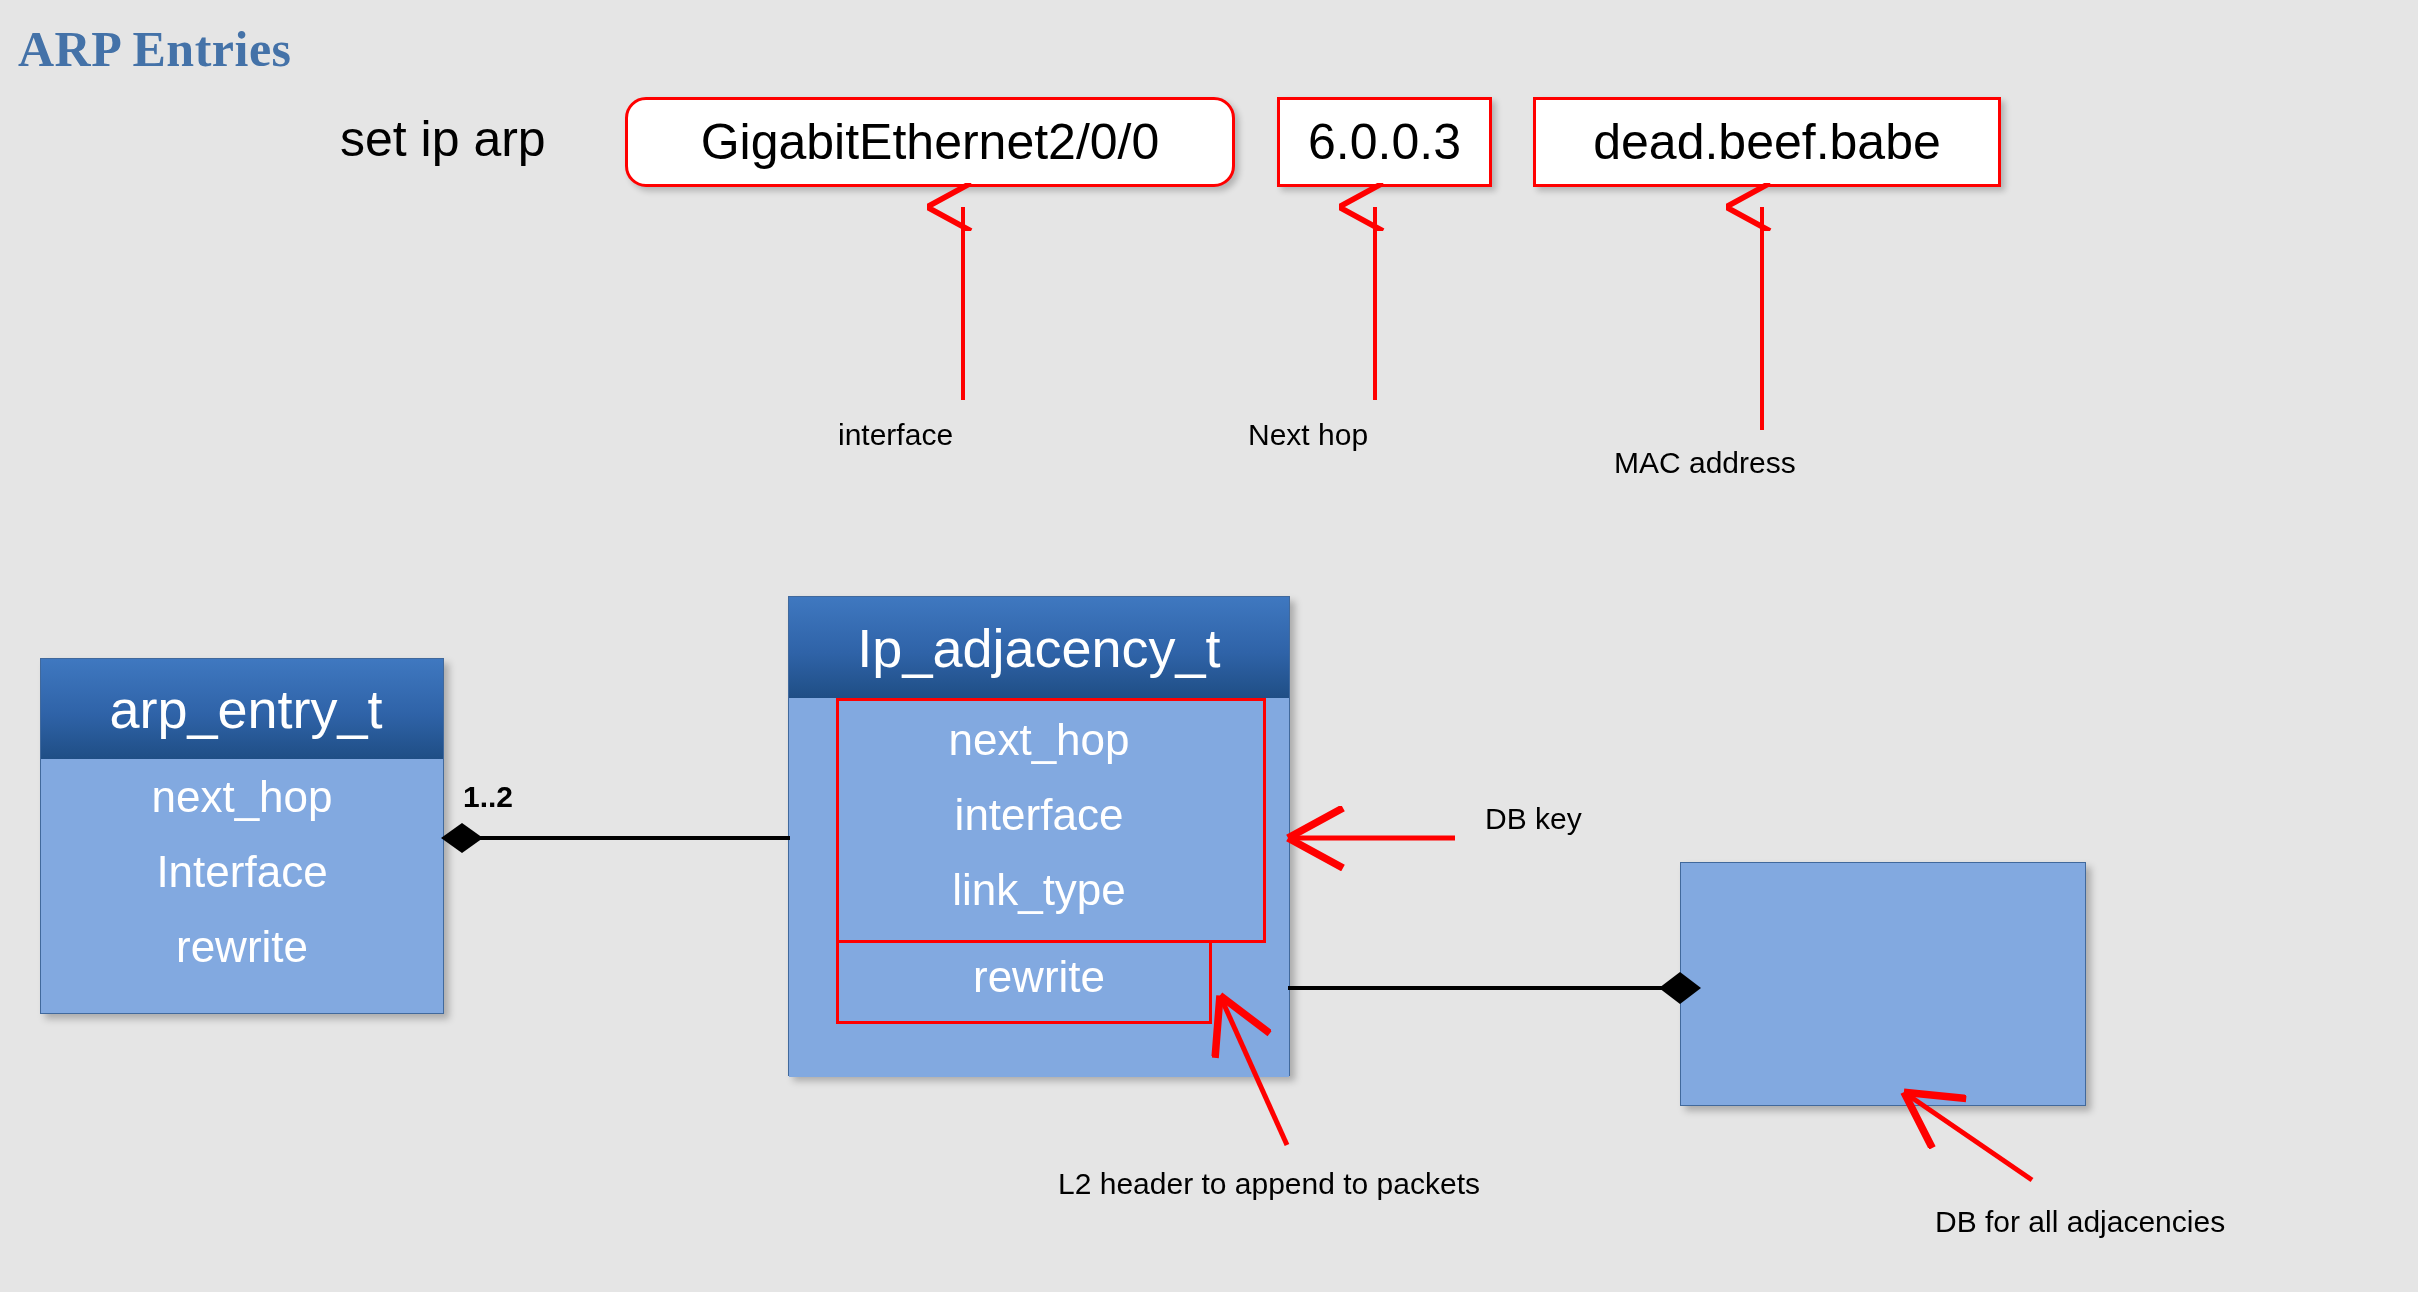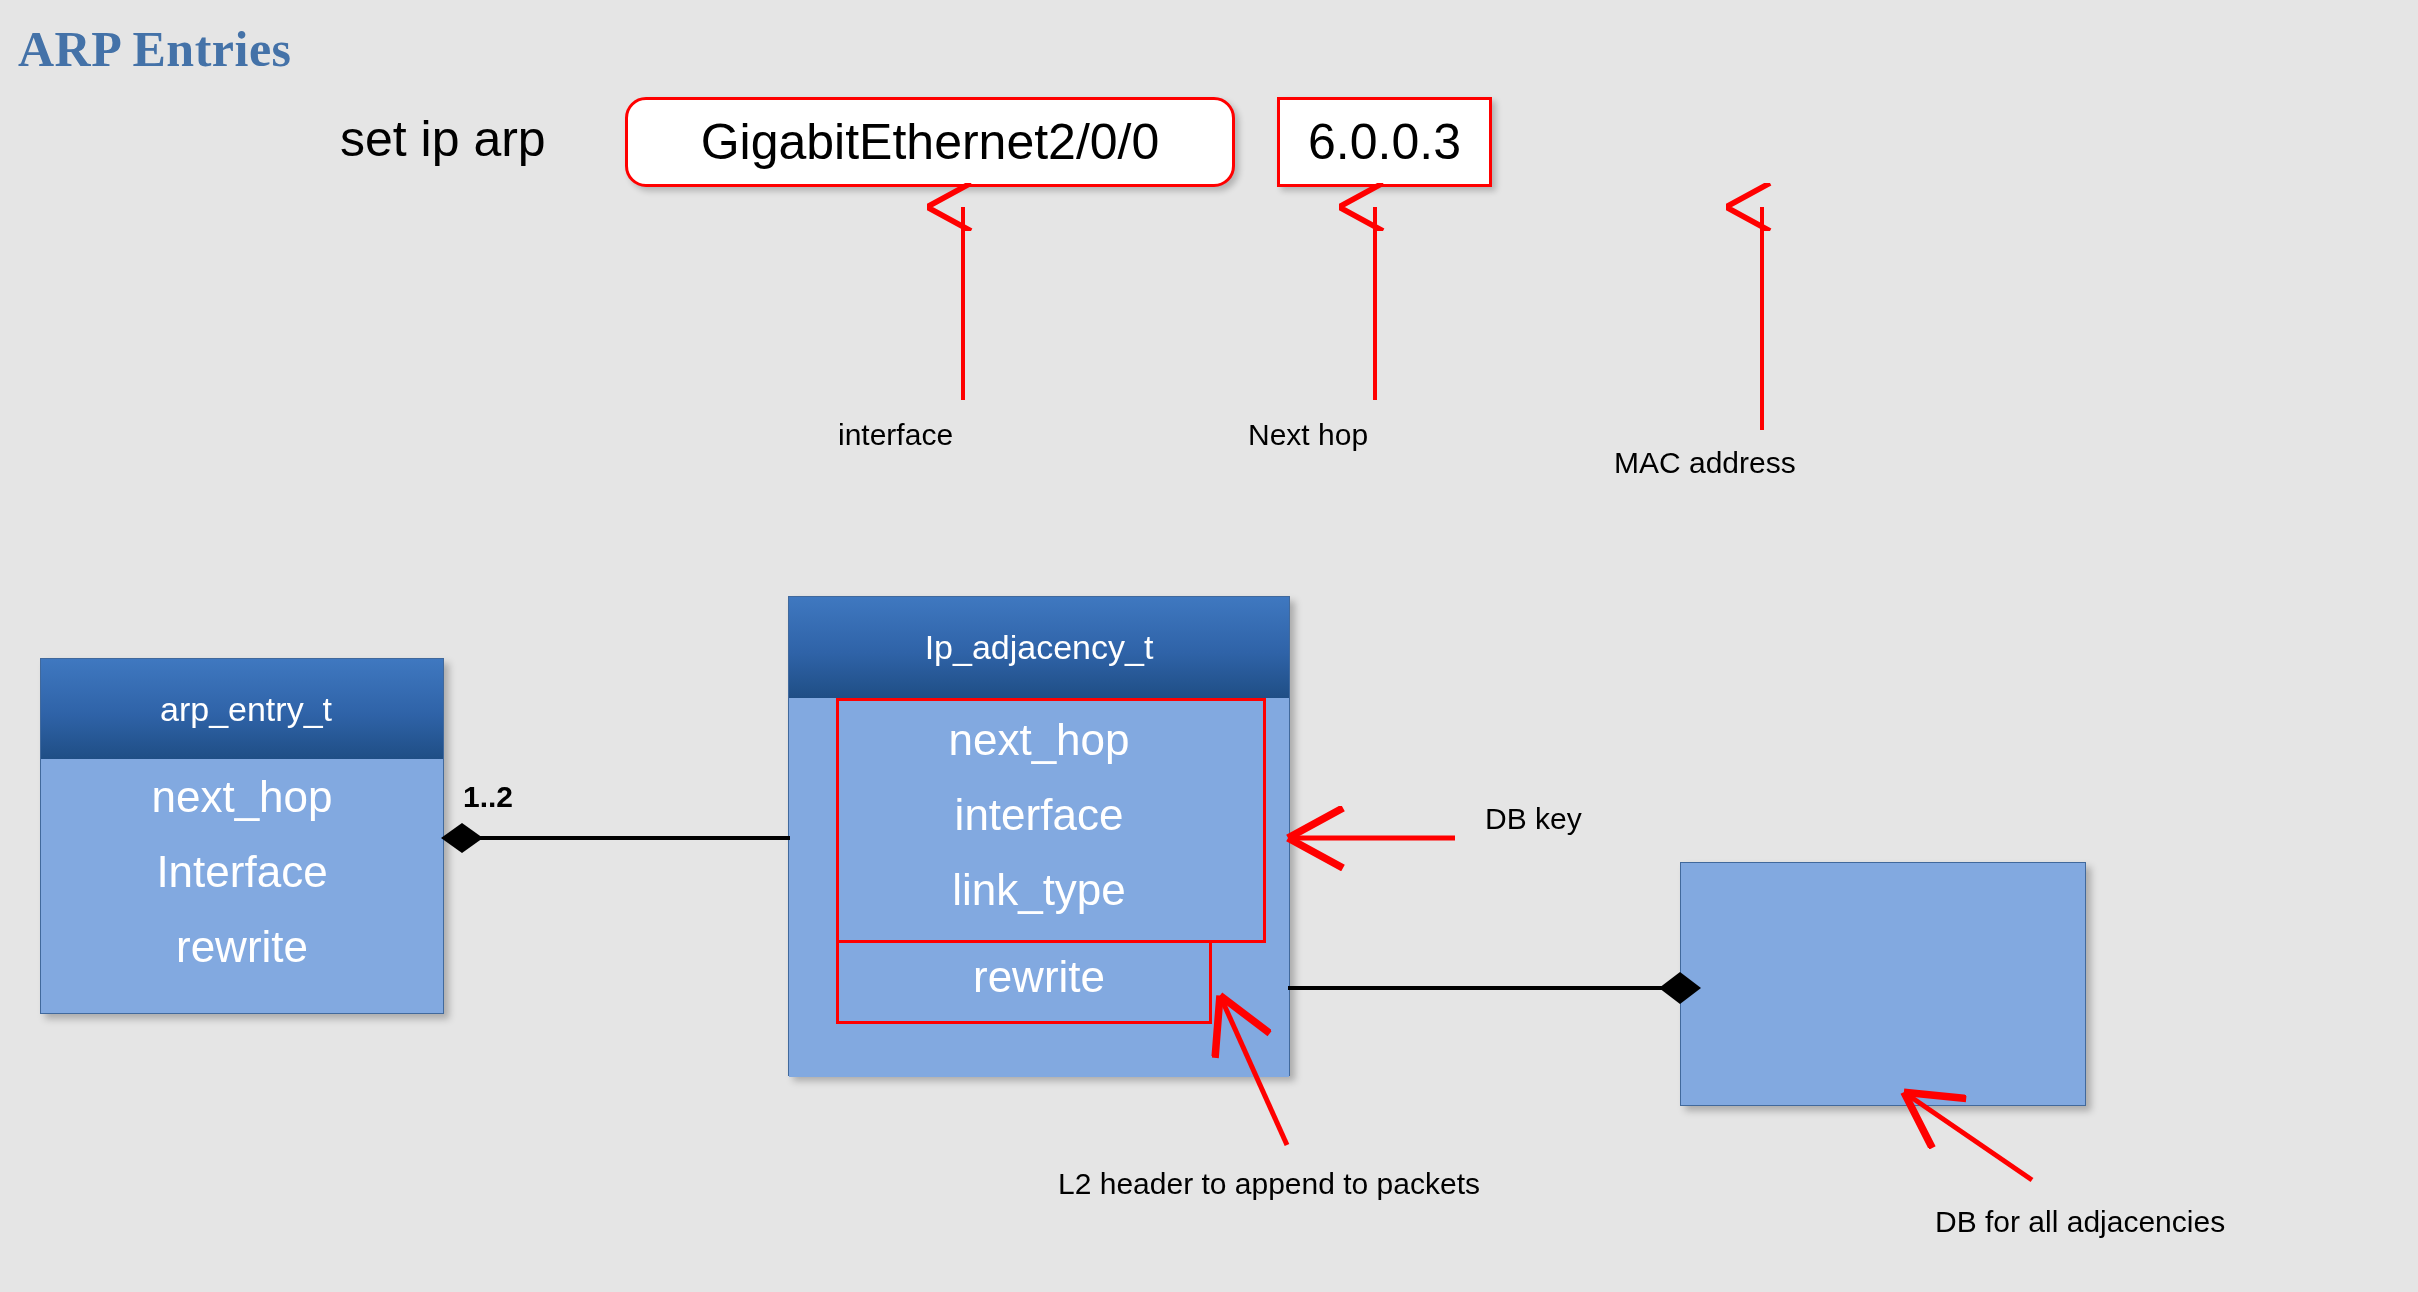--- a/index.html
+++ b/index.html
@@ -75,21 +75,21 @@
   }
   .uml-header {
     box-sizing: border-box;
     width: 100%;
     background: linear-gradient(to bottom, #3f78c0 0%, #2f63a8 55%, #1f4e85 100%);
     display: flex;
     align-items: center;
     justify-content: center;
     color: #ffffff;
     font-family: "Liberation Sans", sans-serif;
-    font-size: 34px;
+    font-size: 54px;
     white-space: nowrap;
   }
   .uml-body {
     box-sizing: border-box;
     width: 100%;
     background: #82a9e0;
     display: flex;
     flex-direction: column;
     align-items: center;
     color: #ffffff;
@@ -139,20 +139,23 @@
   <div class="cmd-prefix" style="left:340px; top:110px;">set ip arp</div>
 
   <div class="cmd-box" style="left:625px; top:97px; width:610px; height:90px;border-radius:21px;">
     <span>GigabitEthernet2/0/0</span>
   </div>
 
   <div class="cmd-box" style="left:1277px; top:97px; width:215px; height:90px;">
     <span>6.0.0.3</span>
   </div>
 
+  <div class="cmd-box" style="left:1533px; top:97px; width:468px; height:90px;">
+    <span>dead.beef.babe</span>
+  </div>
 
   <div class="callout-label" style="left:838px; top:416px;">interface</div>
 
   <div class="callout-label" style="left:1248px; top:416px;">Next hop</div>
 
   <div class="callout-label" style="left:1614px; top:444px;">MAC address</div>
 
   <div class="uml-box" style="left:40px; top:658px; width:404px; height:356px;">
     <div class="uml-header" style="height:100px;padding-left:8px;">arp_entry_t</div>
     <div class="uml-body" style="height:254px; padding-top:12px;">

